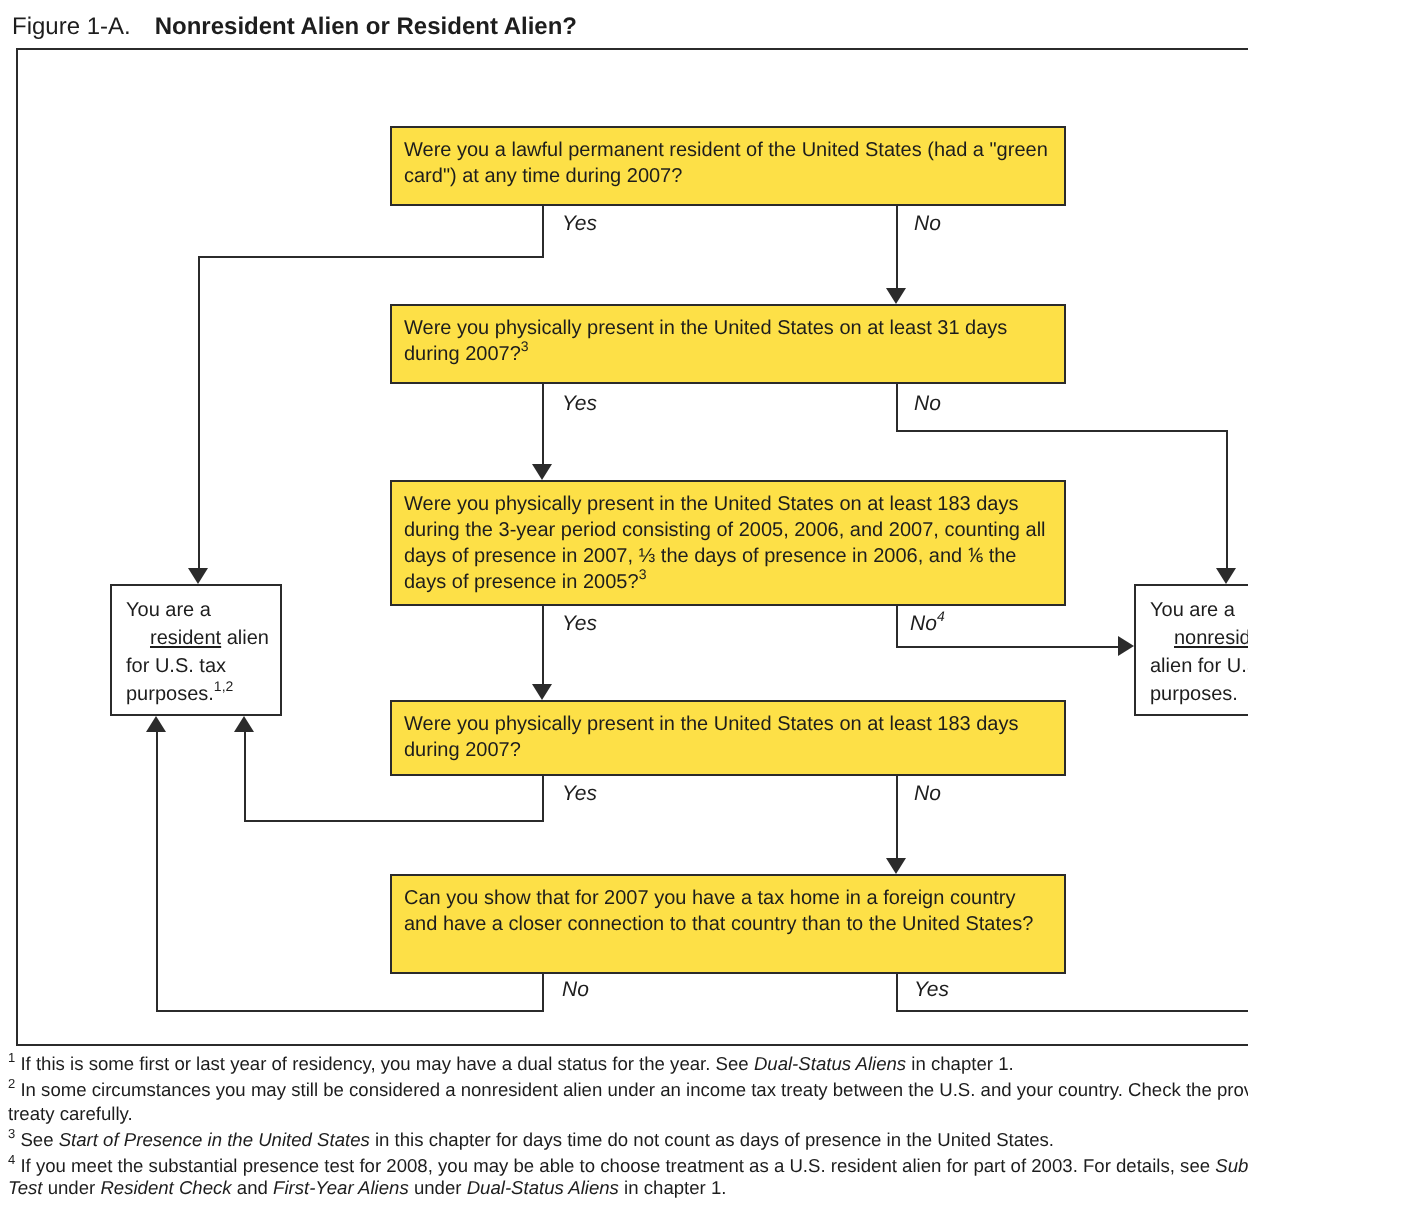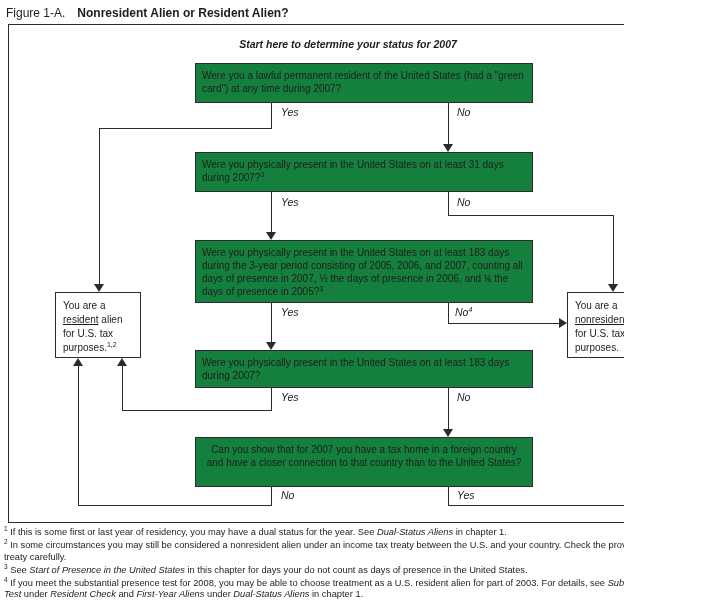--- a/index.html
+++ b/index.html
@@ -6,25 +6,25 @@
   .page{
     position:relative;width:624px;height:605px;background:#fff;
     font-family:"Liberation Sans",sans-serif;color:#1d1d1d;overflow:hidden;
   }
   .fig-title{position:absolute;left:6px;top:6px;font-size:12px;white-space:nowrap;}
   .fig-title .lbl{font-weight:normal;}
   .fig-title .ttl{font-weight:bold;margin-left:12px;}
   .frame{position:absolute;left:8px;top:24px;width:680px;height:497px;border:1px solid #2b2b2b;}
   .start-text{position:absolute;left:8px;top:38px;width:680px;text-align:center;
     font-weight:bold;font-style:italic;font-size:10.5px;}
-  .qbox{position:absolute;left:195px;width:338px;border:1px solid #2b2b2b;background:#15803d;
+  .qbox{position:absolute;left:195px;width:338px;border:1px solid #2b2b2b;background:#fde047;
     font-size:10px;line-height:1.3;padding:5px 6px;box-sizing:border-box;}
   .rbox{position:absolute;border:1px solid #2b2b2b;background:#fff;
     font-size:10px;line-height:1.4;padding:6px 4px 6px 7px;box-sizing:border-box;}
-  .rbox .u{text-decoration:underline;}
+  .rbox .u{text-decoration:underline;margin-left:12px;}
   sup{font-size:7px;line-height:0;}
   .edge-label{position:absolute;font-style:italic;font-size:10.5px;white-space:nowrap;}
   .hline{position:absolute;height:1px;background:#2b2b2b;}
   .vline{position:absolute;width:1px;background:#2b2b2b;}
   .arr-d{position:absolute;width:0;height:0;border-left:5px solid transparent;
     border-right:5px solid transparent;border-top:8px solid #2b2b2b;}
   .arr-u{position:absolute;width:0;height:0;border-left:5px solid transparent;
     border-right:5px solid transparent;border-bottom:8px solid #2b2b2b;}
   .arr-r{position:absolute;width:0;height:0;border-top:5px solid transparent;
     border-bottom:5px solid transparent;border-left:8px solid #2b2b2b;}
@@ -36,35 +36,34 @@
 <body>
 
 <div class="page">
 
   <div class="fig-title">
     <span class="lbl">Figure 1-A.</span><span class="ttl">Nonresident Alien or Resident Alien?</span>
   </div>
 
   <div class="frame"></div>
 
-  <div class="start-text">Start here to determine your status for 2007</div>
 
   <div class="qbox" style="top:63px;height:40px;">
     <span>Were you a lawful permanent resident of the United States (had a "green card") at any time during 2007?</span><sup></sup>
   </div>
   <div class="qbox" style="top:152px;height:40px;">
     <span>Were you physically present in the United States on at least 31 days during 2007?</span><sup>3</sup>
   </div>
   <div class="qbox" style="top:240px;height:63px;">
     <span>Were you physically present in the United States on at least 183 days during the 3-year period consisting of 2005, 2006, and 2007, counting all days of presence in 2007, ⅓ the days of presence in 2006, and ⅙ the days of presence in 2005?</span><sup>3</sup>
   </div>
   <div class="qbox" style="top:350px;height:38px;">
     <span>Were you physically present in the United States on at least 183 days during 2007?</span><sup></sup>
   </div>
-  <div class="qbox" style="top:437px;height:50px;text-align:center;">
+  <div class="qbox" style="top:437px;height:50px;">
     <span>Can you show that for 2007 you have a tax home in a foreign country and have a closer connection to that country than to the United States?</span><sup></sup>
   </div>
 
   <div class="rbox" style="left:55px;top:292px;width:86px;height:66px;">
     <span>You are a </span><span class="u">resident</span><span> alien for U.S. tax purposes.</span><sup>1,2</sup>
   </div>
   <div class="rbox" style="left:567px;top:292px;width:90px;height:66px;">
     <span>You are a </span><span class="u">nonresident</span><span> alien for U.S. tax purposes.</span>
   </div>
 
@@ -121,20 +120,20 @@
   <div class="edge-label" style="left:457px;top:489px;"><span>Yes</span><sup></sup></div>
 
   <div class="footnotes">
     <div class="fn">
       <sup>1</sup> <span>If this is some first or last year of residency, you may have a dual status for the year. See </span><i>Dual-Status Aliens</i><span> in chapter 1.</span>
     </div>
     <div class="fn">
       <sup>2</sup> <span>In some circumstances you may still be considered a nonresident alien under an income tax treaty between the U.S. and your country. Check the provisions of the treaty carefully.</span>
     </div>
     <div class="fn">
-      <sup>3</sup> <span>See </span><i>Start of Presence in the United States</i><span> in this chapter for days your do not count as days of presence in the United States.</span>
+      <sup>3</sup> <span>See </span><i>Start of Presence in the United States</i><span> in this chapter for days time do not count as days of presence in the United States.</span>
     </div>
     <div class="fn">
       <sup>4</sup> <span>If you meet the substantial presence test for 2008, you may be able to choose treatment as a U.S. resident alien for part of 2003. For details, see </span><i>Substantial Presence Test</i><span> under </span><i>Resident Check</i><span> and </span><i>First-Year Aliens</i><span> under </span><i>Dual-Status Aliens</i><span> in chapter 1.</span>
     </div>
   </div>
 
 </div>
 
 </body></html>

